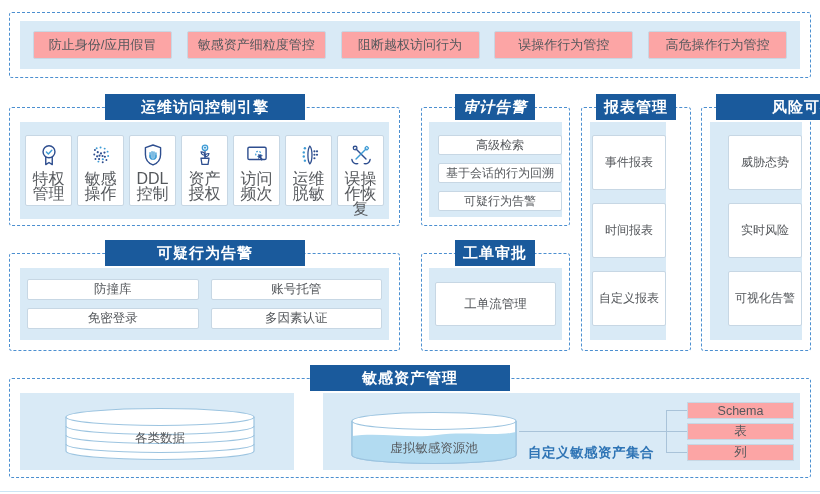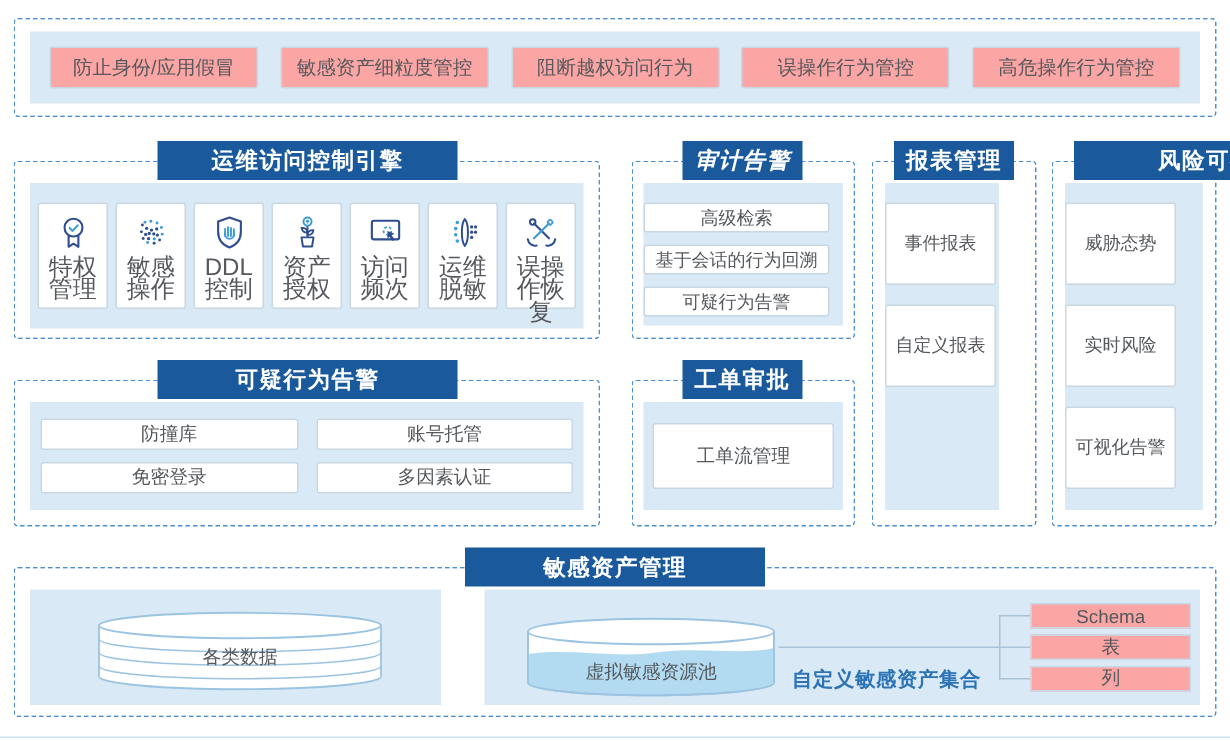--- a/index.html
+++ b/index.html
@@ -29,21 +29,21 @@
     width:139px;height:28px;background:#fca5a5;border:1px solid var(--cardborder);border-radius:2px;
     display:flex;align-items:center;justify-content:center;font-size:13px;box-sizing:border-box;flex:none;
   }
   .cardrow{display:flex;align-items:center;justify-content:center;gap:5px;height:100%;}
   .card{
     width:47px;height:71px;background:#fff;border:1px solid var(--cardborder);border-radius:2px;
     box-sizing:border-box;display:flex;flex-direction:column;align-items:center;padding-top:6px;flex:none;
   }
   .card .ci{width:26px;height:26px;flex:none;}
   .card .clabel{font-size:16px;line-height:15px;text-align:center;margin-top:3px;}
-  .stackcol{display:flex;flex-direction:column;align-items:flex-start;}
+  .stackcol{display:flex;flex-direction:column;align-items:flex-end;}
   .smallbox{
     width:124px;height:20px;background:#fff;border:1px solid var(--cardborder);border-radius:2px;
     display:flex;align-items:center;justify-content:center;font-size:12px;box-sizing:border-box;flex:none;
   }
   .tallbox{
     width:74px;height:55px;background:#fff;border:1px solid var(--cardborder);border-radius:2px;
     display:flex;align-items:center;justify-content:center;font-size:12px;box-sizing:border-box;flex:none;
   }
   .grid2{
     display:grid;grid-template-columns:1fr 1fr;column-gap:12px;row-gap:8px;
@@ -215,20 +215,21 @@
       <div class="smallbox">高级检索</div>
       <div class="smallbox">基于会话的行为回溯</div>
       <div class="smallbox">可疑行为告警</div>
     </div>
   </div>
 
   <div class="banner" style="left:596px;top:94px;width:80px;">报表管理</div>
   <div class="dashed" style="left:581px;top:107px;width:110px;height:244px;">
     <div class="panel stackcol" style="left:8px;top:14px;width:76px;height:218px;padding-top:13px;gap:13px;">
       <div class="tallbox">事件报表</div>
+      <div class="tallbox">时间报表</div>
       <div class="tallbox">自定义报表</div>
     </div>
   </div>
 
   <div class="banner" style="left:716px;top:94px;width:80px;padding-left:48px;">风险可视</div>
   <div class="dashed" style="left:701px;top:107px;width:110px;height:244px;">
     <div class="panel stackcol" style="left:8px;top:14px;width:92px;height:218px;padding-top:13px;gap:13px;">
       <div class="tallbox">威胁态势</div>
       <div class="tallbox">实时风险</div>
       <div class="tallbox">可视化告警</div>

